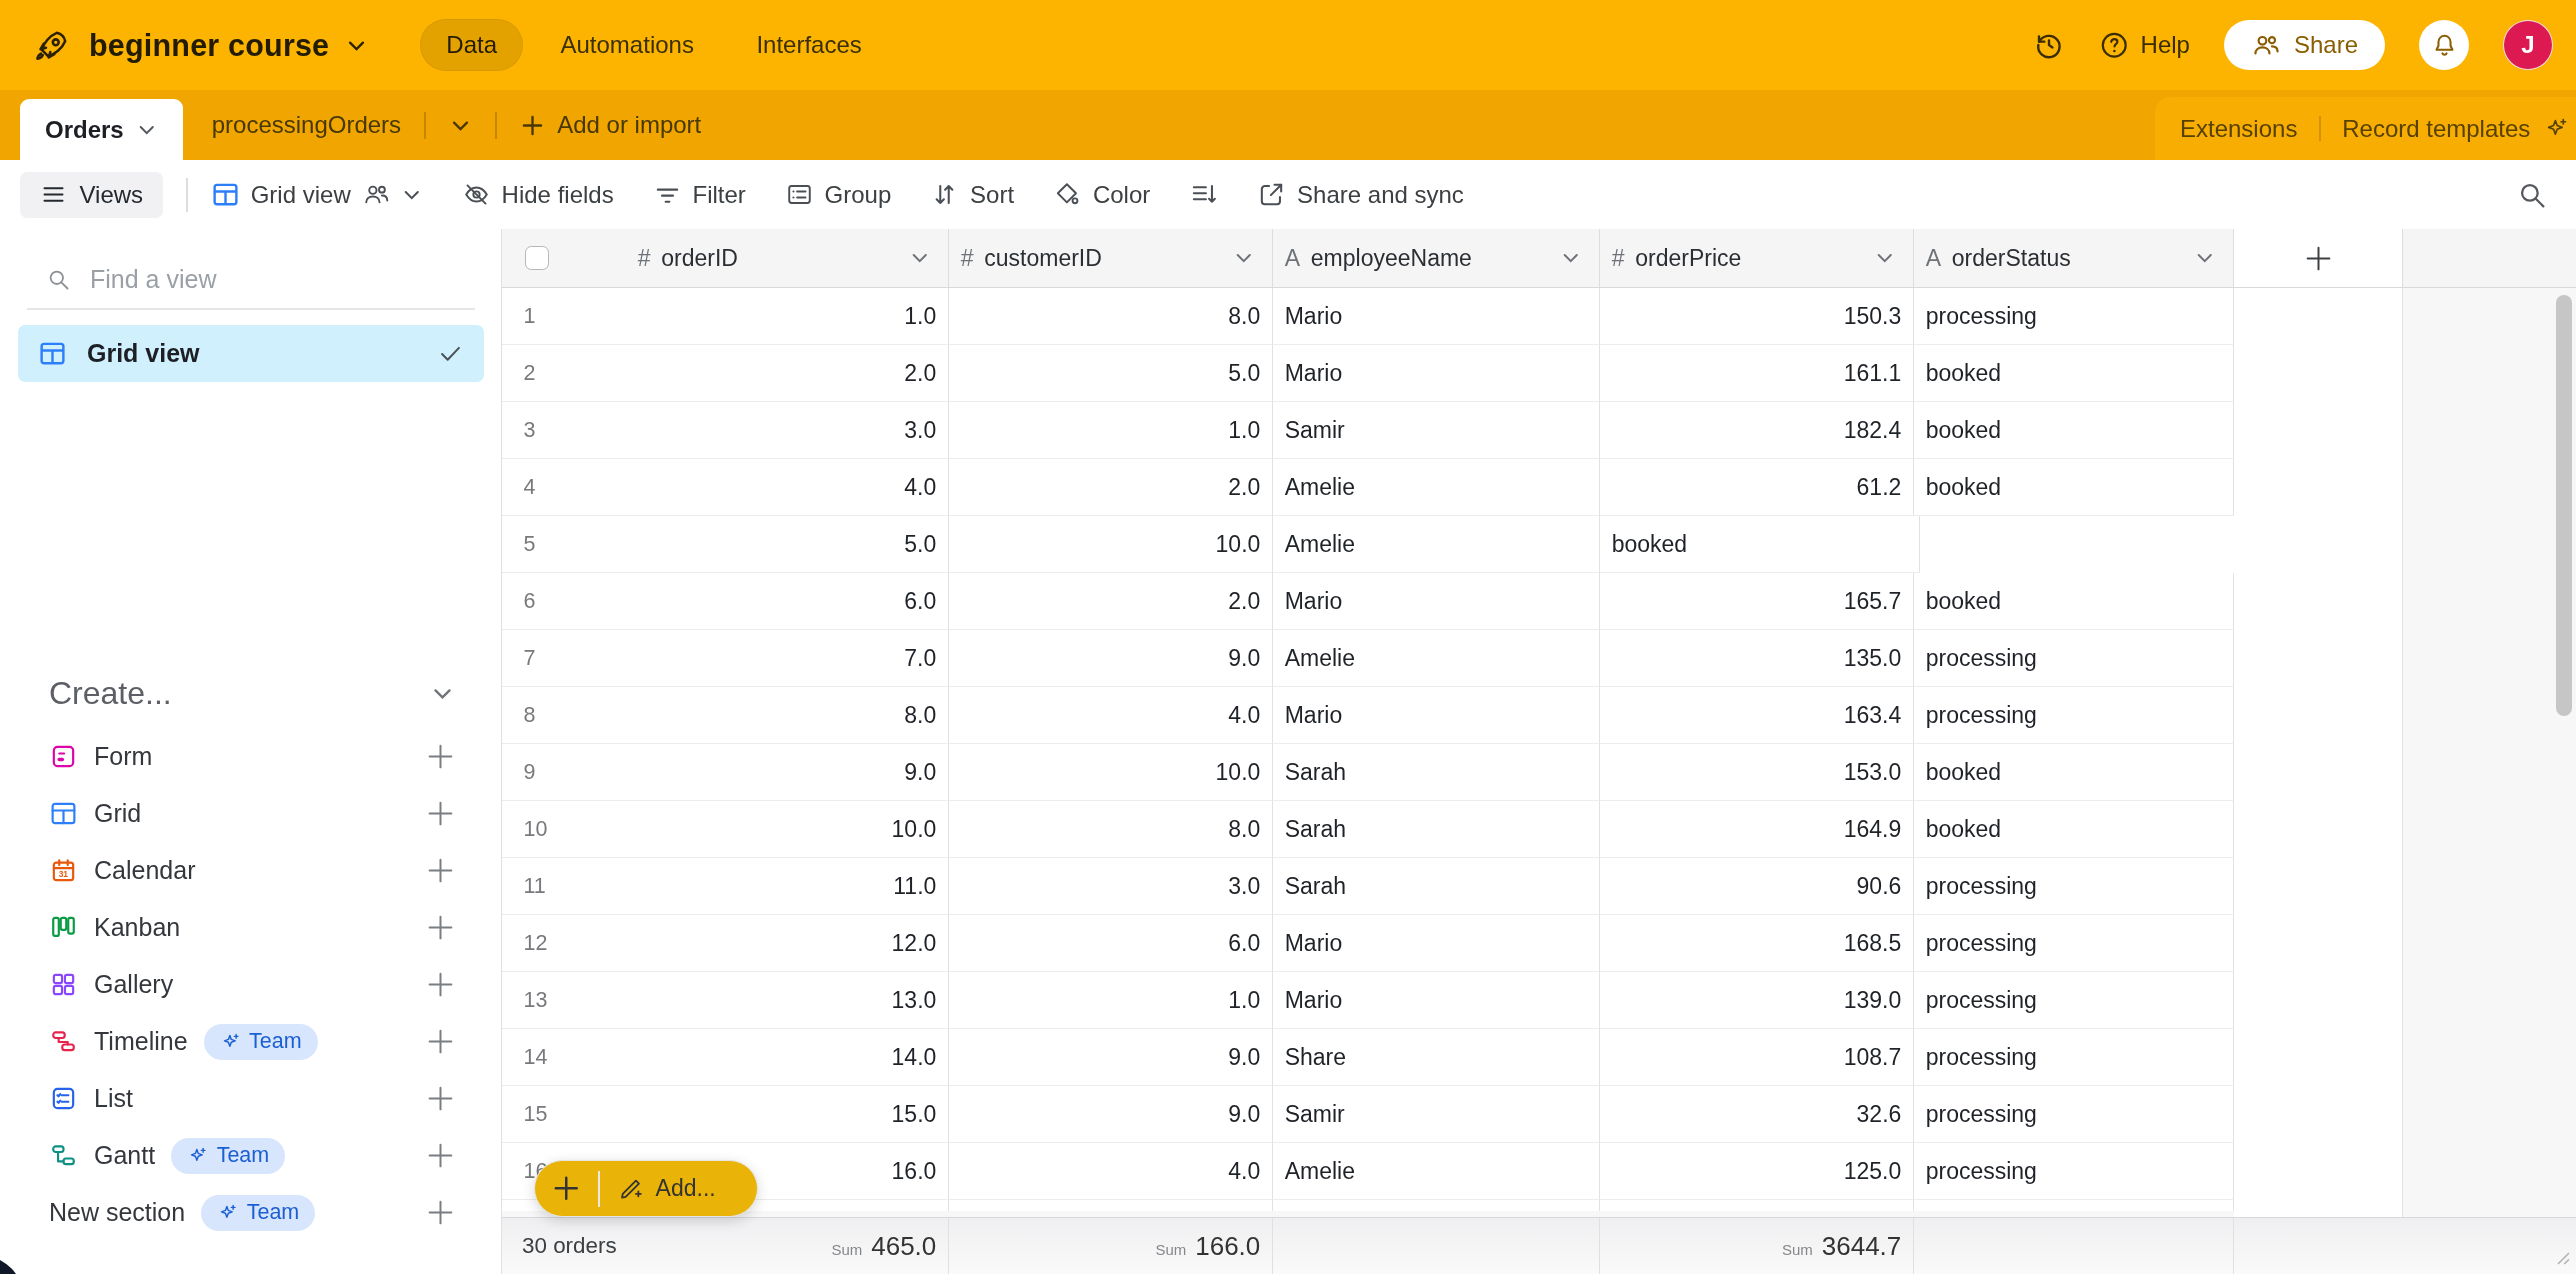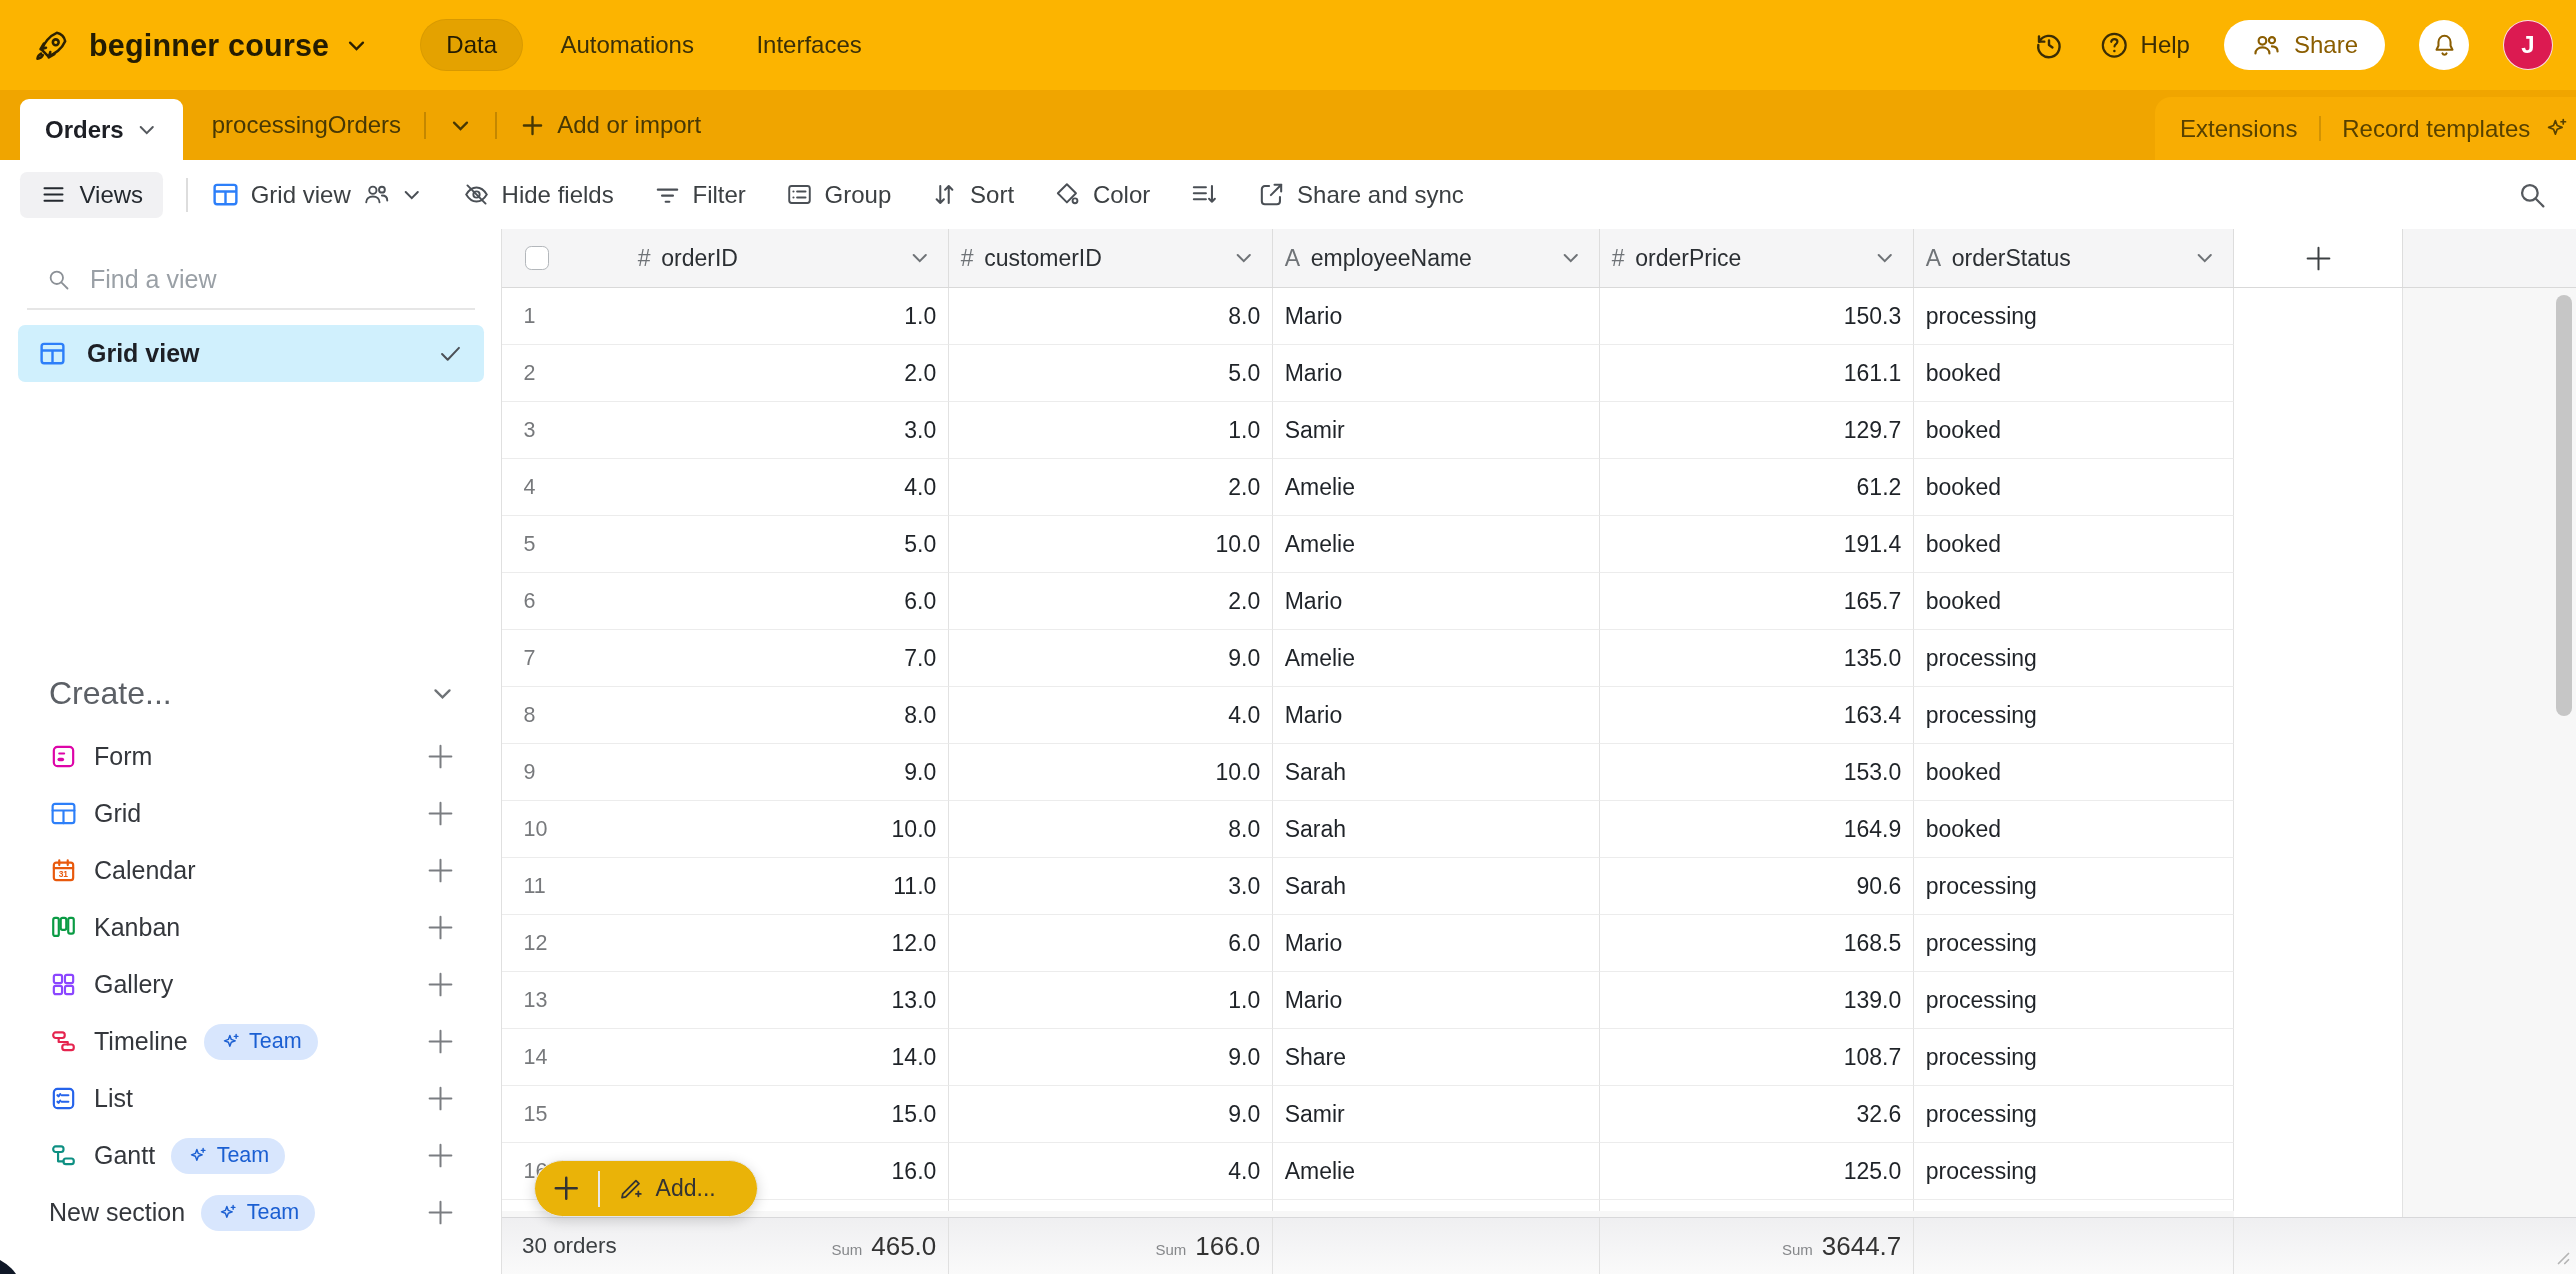--- a/index.html
+++ b/index.html
@@ -568,37 +568,36 @@
         <div class="g-cell num" style="width:324px">5.0</div>
         <div class="g-cell " style="width:327px">Mario</div>
         <div class="g-cell num" style="width:314px">161.1</div>
         <div class="g-cell " style="width:320px">booked</div>
       </div>
       <div class="g-row">
         <div class="g-gutter" style="width:124px">3</div>
         <div class="g-cell num" style="width:323px">3.0</div>
         <div class="g-cell num" style="width:324px">1.0</div>
         <div class="g-cell " style="width:327px">Samir</div>
-        <div class="g-cell num" style="width:314px">129.7</div>
+        <div class="g-cell num" style="width:314px">182.4</div>
         <div class="g-cell " style="width:320px">booked</div>
       </div>
       <div class="g-row">
         <div class="g-gutter" style="width:124px">4</div>
         <div class="g-cell num" style="width:323px">4.0</div>
         <div class="g-cell num" style="width:324px">2.0</div>
         <div class="g-cell " style="width:327px">Amelie</div>
         <div class="g-cell num" style="width:314px">61.2</div>
         <div class="g-cell " style="width:320px">booked</div>
       </div>
       <div class="g-row">
         <div class="g-gutter" style="width:124px">5</div>
         <div class="g-cell num" style="width:323px">5.0</div>
         <div class="g-cell num" style="width:324px">10.0</div>
         <div class="g-cell " style="width:327px">Amelie</div>
-        <div class="g-cell num" style="width:314px">191.4</div>
         <div class="g-cell " style="width:320px">booked</div>
       </div>
       <div class="g-row">
         <div class="g-gutter" style="width:124px">6</div>
         <div class="g-cell num" style="width:323px">6.0</div>
         <div class="g-cell num" style="width:324px">2.0</div>
         <div class="g-cell " style="width:327px">Mario</div>
         <div class="g-cell num" style="width:314px">165.7</div>
         <div class="g-cell " style="width:320px">booked</div>
       </div>

